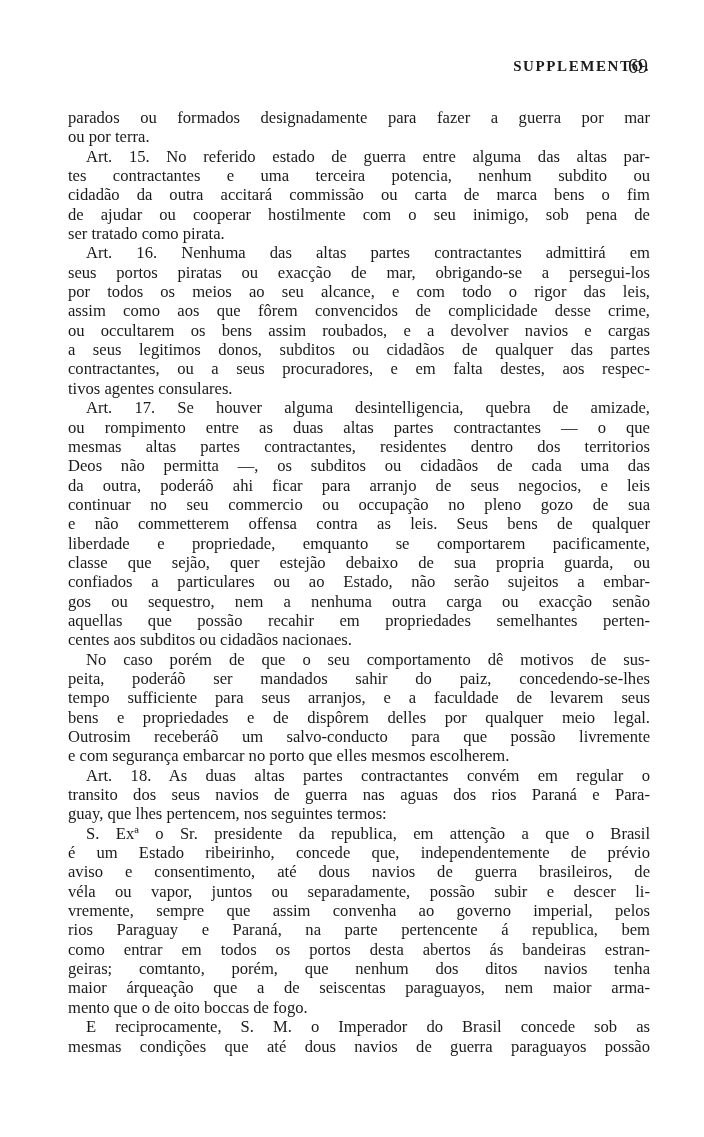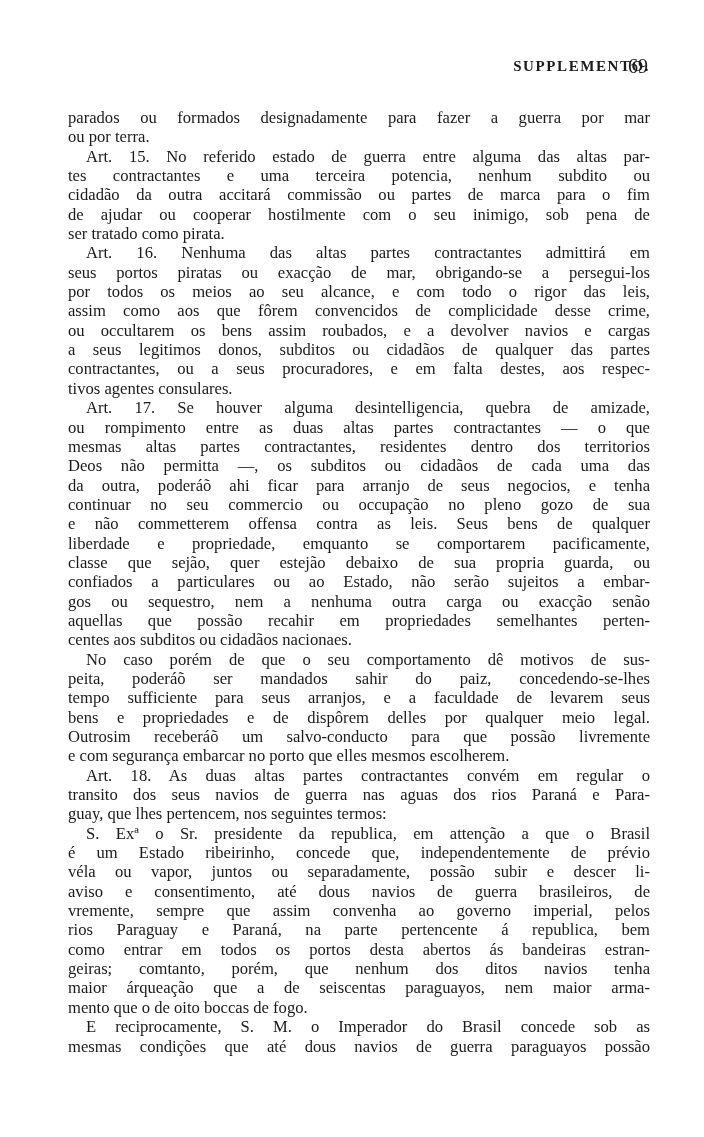--- a/index.html
+++ b/index.html
@@ -78,57 +78,57 @@
     <div class="running-title">SUPPLEMENTO.</div>
     <div class="page-number">69</div>
   </div>
 
   <div class="body-text" id="body-text">
 
   <span class="line">parados ou formados designadamente para fazer a guerra por mar</span>
       <span class="line last">ou por terra.</span>
       <span class="line indent">Art. 15. No referido estado de guerra entre alguma das altas par-</span>
       <span class="line">tes contractantes e uma terceira potencia, nenhum subdito ou</span>
-      <span class="line">cidadão da outra accitará commissão ou partes de marca para o fim</span>
+      <span class="line">cidadão da outra accitará commissão ou carta de marca bens o fim</span>
       <span class="line">de ajudar ou cooperar hostilmente com o seu inimigo, sob pena de</span>
       <span class="line last">ser tratado como pirata.</span>
       <span class="line indent">Art. 16. Nenhuma das altas partes contractantes admittirá em</span>
       <span class="line">seus portos piratas ou exacção de mar, obrigando-se a persegui-los</span>
       <span class="line">por todos os meios ao seu alcance, e com todo o rigor das leis,</span>
       <span class="line">assim como aos que fôrem convencidos de complicidade desse crime,</span>
       <span class="line">ou occultarem os bens assim roubados, e a devolver navios e cargas</span>
       <span class="line">a seus legitimos donos, subditos ou cidadãos de qualquer das partes</span>
       <span class="line">contractantes, ou a seus procuradores, e em falta destes, aos respec-</span>
       <span class="line last">tivos agentes consulares.</span>
       <span class="line indent">Art. 17. Se houver alguma desintelligencia, quebra de amizade,</span>
       <span class="line">ou rompimento entre as duas altas partes contractantes — o que</span>
       <span class="line">mesmas altas partes contractantes, residentes dentro dos territorios</span>
       <span class="line">Deos não permitta —, os subditos ou cidadãos de cada uma das</span>
-      <span class="line">da outra, poderáõ ahi ficar para arranjo de seus negocios, e tenha</span>
+      <span class="line">da outra, poderáõ ahi ficar para arranjo de seus negocios, e leis</span>
       <span class="line">continuar no seu commercio ou occupação no pleno gozo de sua</span>
       <span class="line">e não commetterem offensa contra as leis. Seus bens de qualquer</span>
       <span class="line">liberdade e propriedade, emquanto se comportarem pacificamente,</span>
       <span class="line">classe que sejão, quer estejão debaixo de sua propria guarda, ou</span>
       <span class="line">confiados a particulares ou ao Estado, não serão sujeitos a embar-</span>
       <span class="line">gos ou sequestro, nem a nenhuma outra carga ou exacção senão</span>
       <span class="line">aquellas que possão recahir em propriedades semelhantes perten-</span>
       <span class="line last">centes aos subditos ou cidadãos nacionaes.</span>
       <span class="line indent">No caso porém de que o seu comportamento dê motivos de sus-</span>
       <span class="line">peita, poderáõ ser mandados sahir do paiz, concedendo-se-lhes</span>
       <span class="line">tempo sufficiente para seus arranjos, e a faculdade de levarem seus</span>
       <span class="line">bens e propriedades e de dispôrem delles por qualquer meio legal.</span>
       <span class="line">Outrosim receberáõ um salvo-conducto para que possão livremente</span>
       <span class="line last">e com segurança embarcar no porto que elles mesmos escolherem.</span>
       <span class="line indent">Art. 18. As duas altas partes contractantes convém em regular o</span>
       <span class="line">transito dos seus navios de guerra nas aguas dos rios Paraná e Para-</span>
       <span class="line last">guay, que lhes pertencem, nos seguintes termos:</span>
       <span class="line indent">S. Exª o Sr. presidente da republica, em attenção a que o Brasil</span>
       <span class="line">é um Estado ribeirinho, concede que, independentemente de prévio</span>
+      <span class="line">aviso e consentimento, até dous navios de guerra brasileiros, de</span>
       <span class="line">véla ou vapor, juntos ou separadamente, possão subir e descer li-</span>
-      <span class="line">aviso e consentimento, até dous navios de guerra brasileiros, de</span>
       <span class="line">vremente, sempre que assim convenha ao governo imperial, pelos</span>
       <span class="line">rios Paraguay e Paraná, na parte pertencente á republica, bem</span>
       <span class="line">como entrar em todos os portos desta abertos ás bandeiras estran-</span>
       <span class="line">geiras; comtanto, porém, que nenhum dos ditos navios tenha</span>
       <span class="line">maior árqueação que a de seiscentas paraguayos, nem maior arma-</span>
       <span class="line last">mento que o de oito boccas de fogo.</span>
       <span class="line indent">E reciprocamente, S. M. o Imperador do Brasil concede sob as</span>
       <span class="line">mesmas condições que até dous navios de guerra paraguayos possão</span>
     </div>
 </div>

